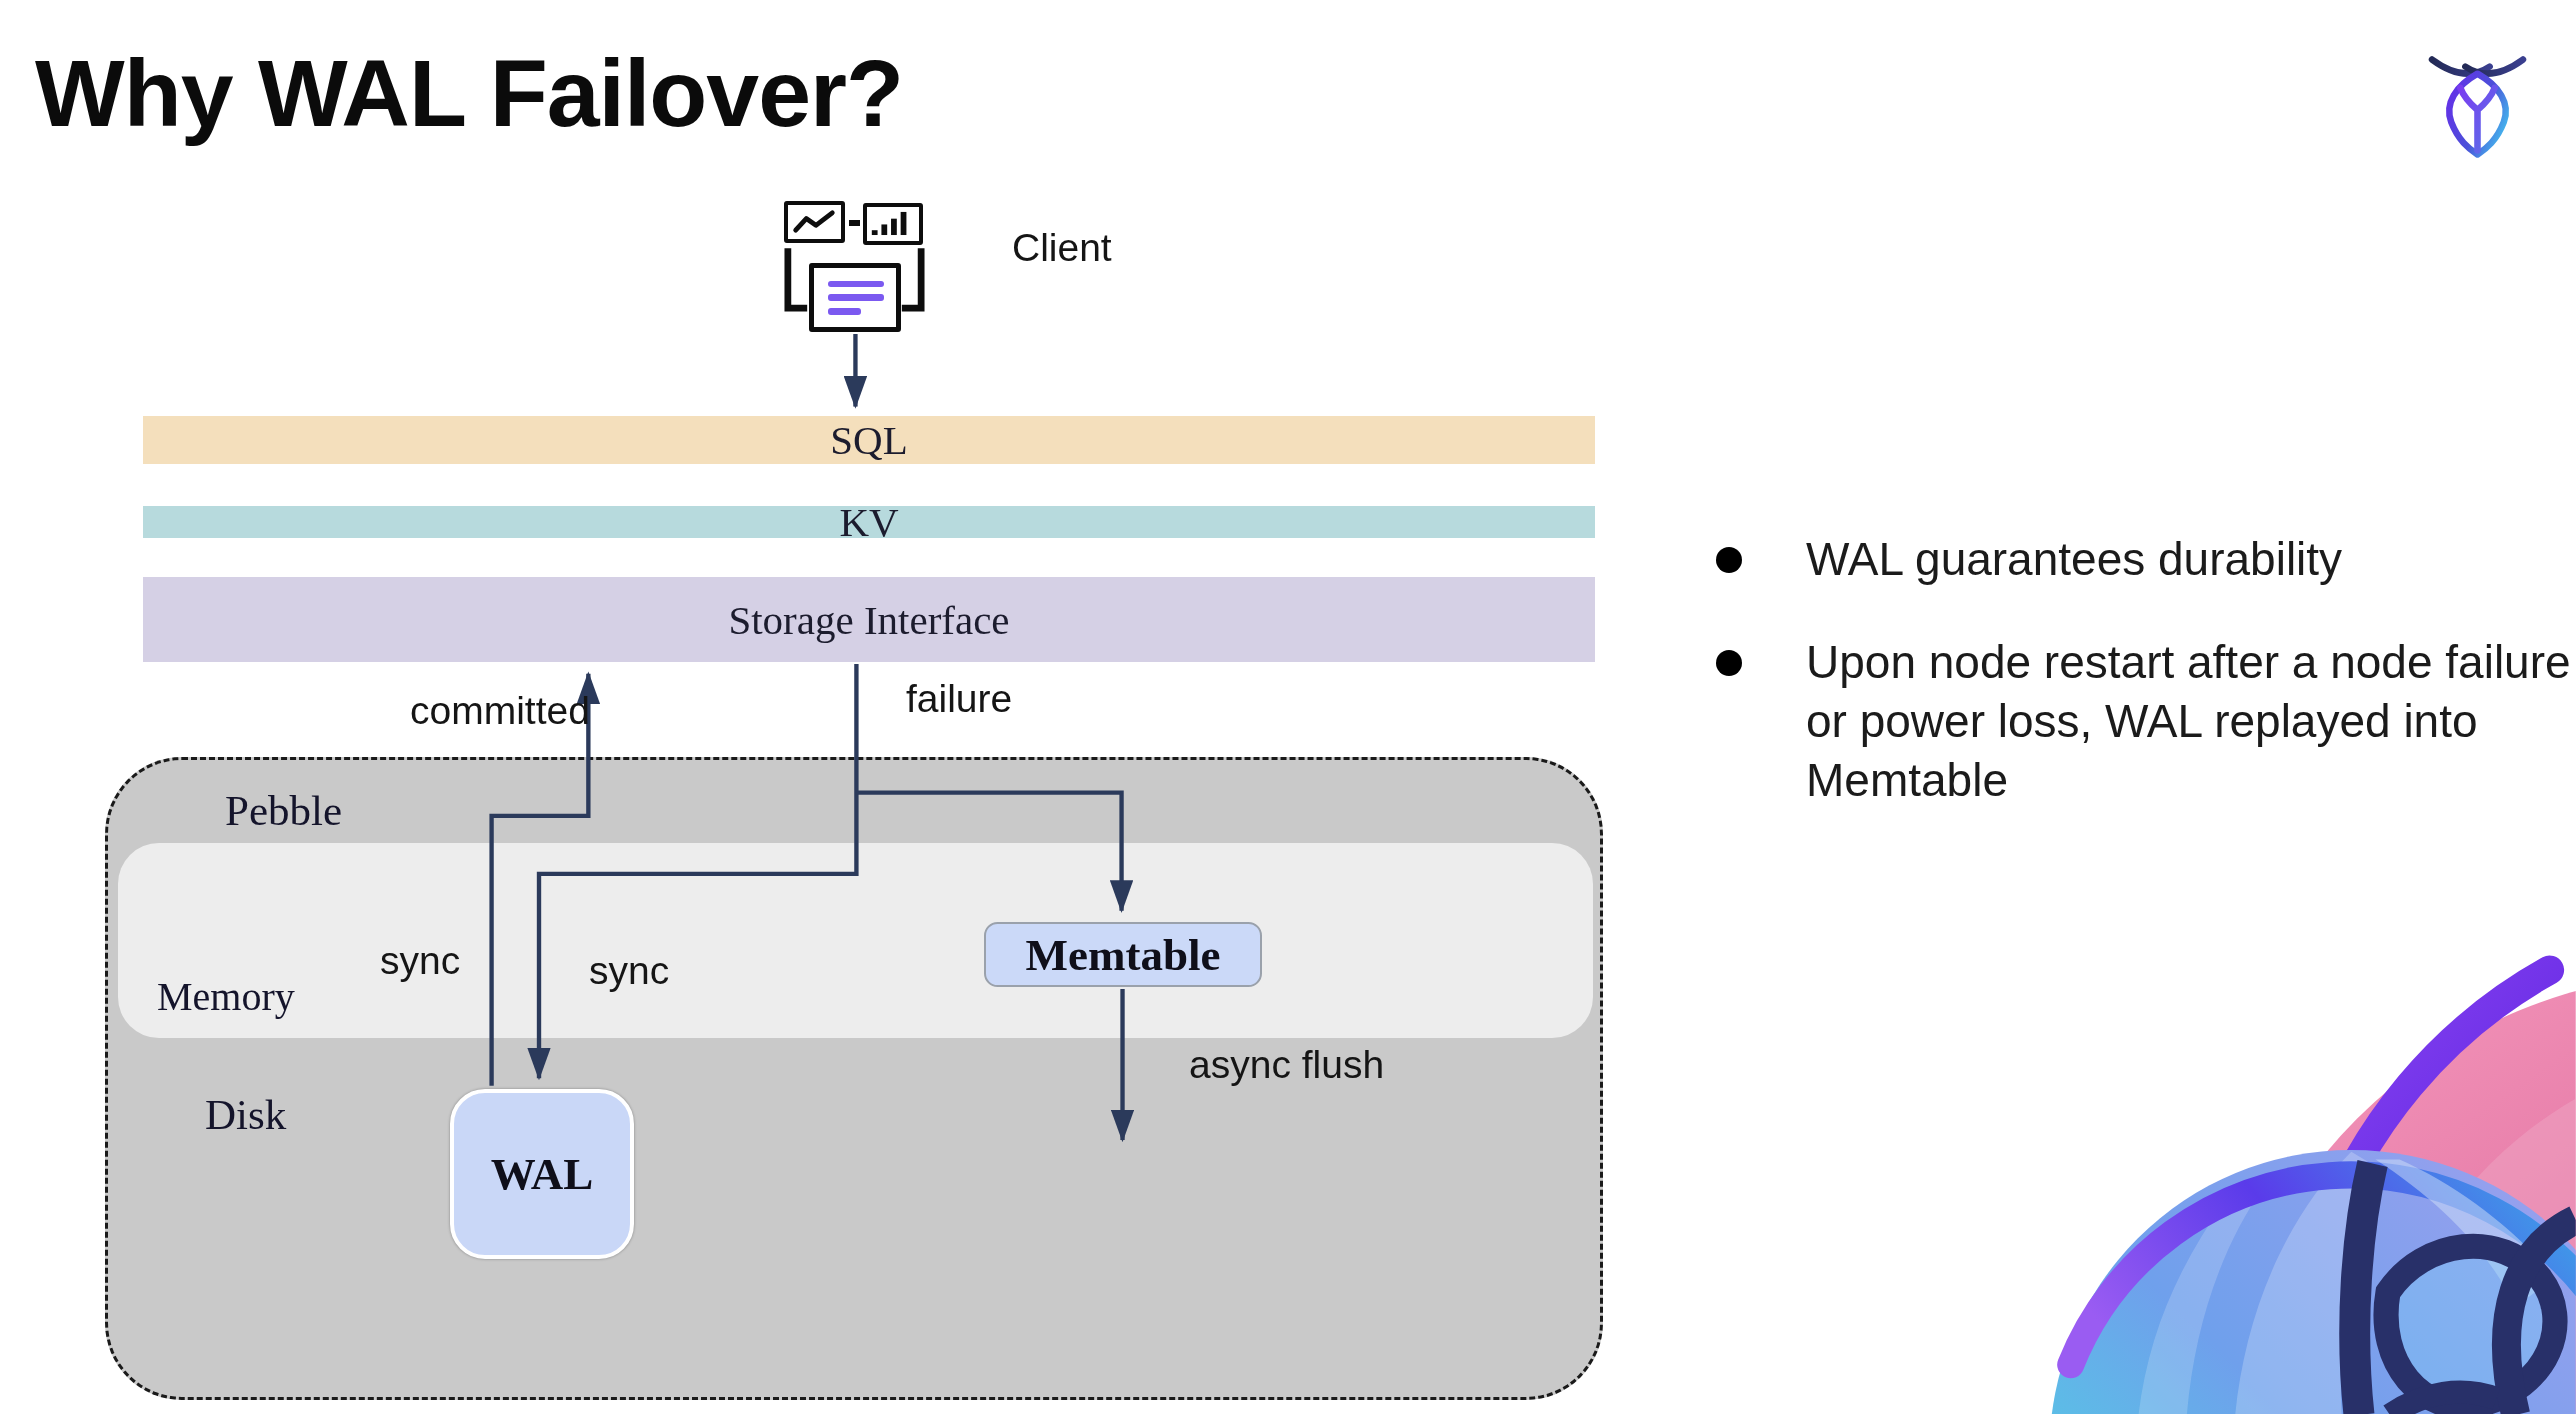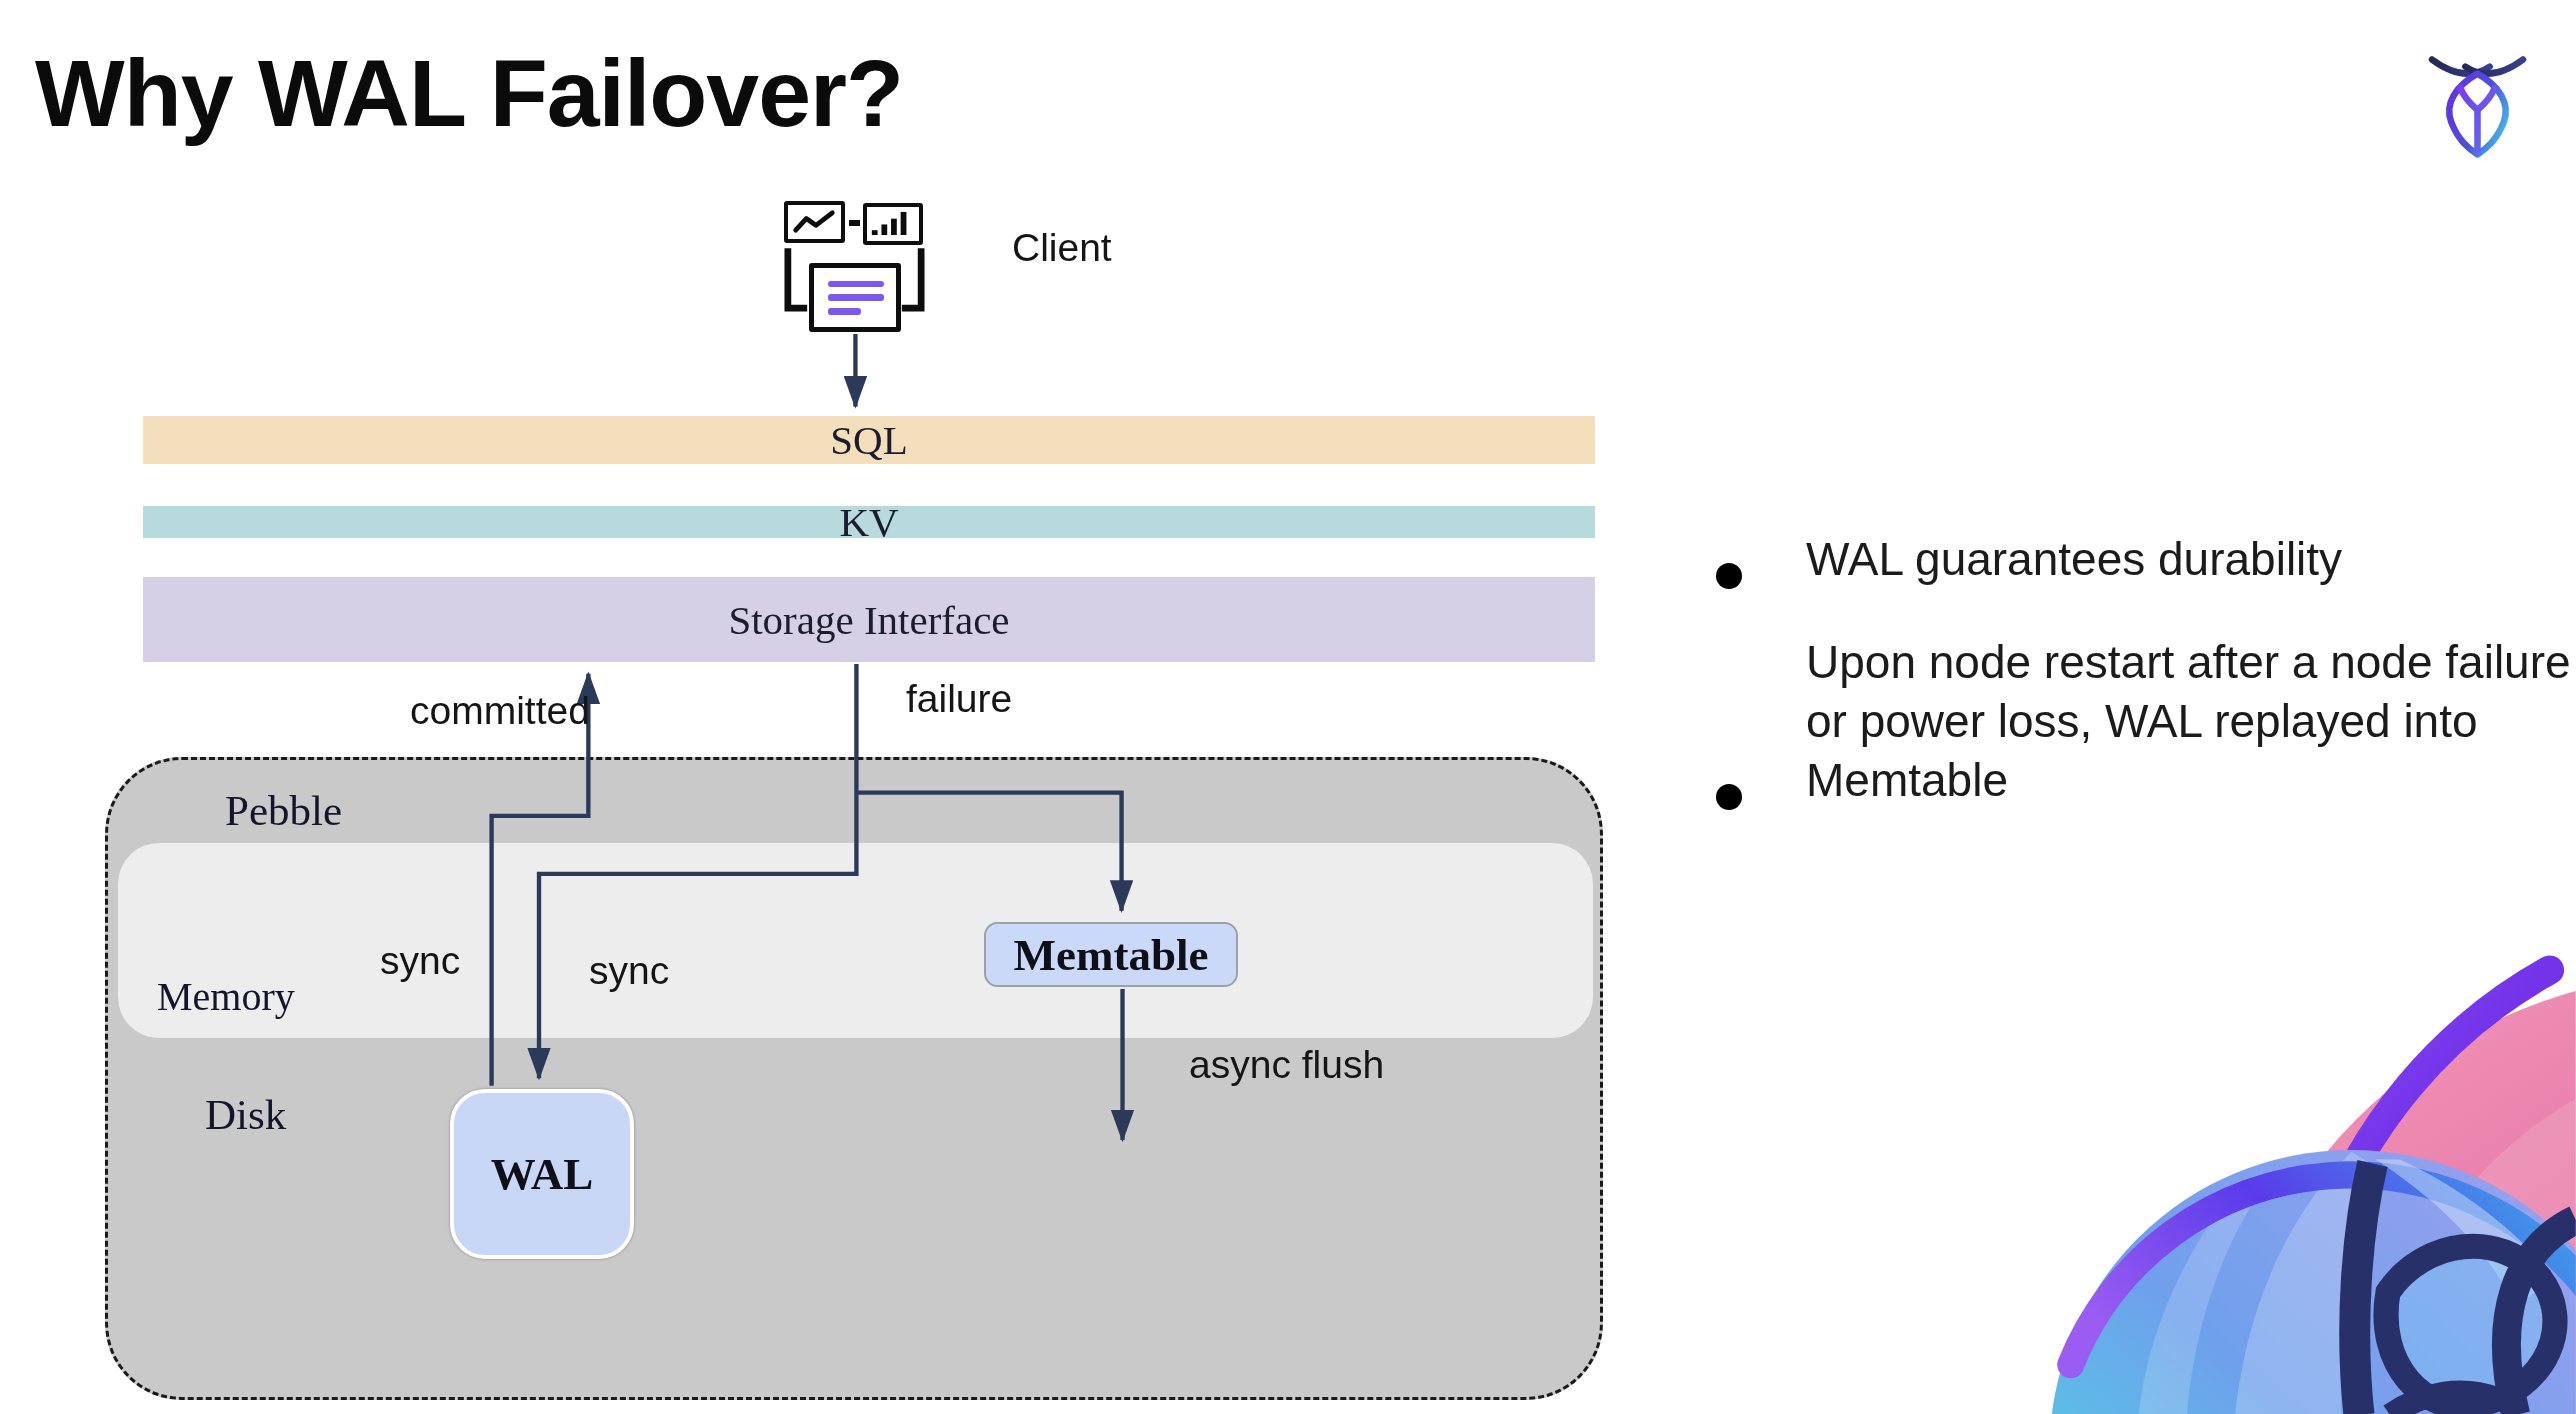--- a/index.html
+++ b/index.html
@@ -48,32 +48,32 @@
   .serif-label{font-family:"Liberation Serif",serif;color:#14142b;white-space:nowrap;}
   .lbl-pebble{left:225px;top:786px;font-size:43px;}
   .lbl-memory{left:157px;top:973px;font-size:40px;}
   .lbl-disk{left:205px;top:1090px;font-size:43px;}
 
   
   .node{display:flex;align-items:center;justify-content:center;box-sizing:border-box;
         font-family:"Liberation Serif",serif;font-weight:bold;color:#0f0f1a;}
   .node-wal{left:450px;top:1089px;width:184px;height:170px;border-radius:35px;border:4.8px solid #fff;
             background:#C9D7F7;font-size:45px;box-shadow:0 0 2.9px rgba(0,0,0,.35);}
-  .node-memtable{left:984px;top:922px;width:254px;height:65px;border-radius:13.5px;border:2.9px solid #9aa1ab;
+  .node-memtable{left:984px;top:922px;width:278px;height:65px;border-radius:13.5px;border:2.9px solid #9aa1ab;
             background:#CBD9F8;font-size:45px;}
   .node-sstable{left:984px;top:1151px;width:278px;height:168px;border-radius:43px;border:4.8px solid #fff;
             background:#C9D7F7;font-size:45px;box-shadow:0 0 2.9px rgba(0,0,0,.35);}
 
   
   .arrows{left:0;top:0;width:2576px;height:1415px;pointer-events:none;}
 
   
   .bullets{left:1690px;top:530px;width:881px;list-style:none;margin:0;padding:0;}
   .bullets li{display:flex;margin-bottom:44px;font-size:46px;line-height:59px;color:#1b1b1b;
-              font-family:"Liberation Sans",sans-serif;align-items:flex-end;}
+              font-family:"Liberation Sans",sans-serif;}
   .bullets .dot{flex:0 0 26px;width:26px;height:26px;border-radius:50%;background:#000;
                 margin:16.5px 64px 0 26px;}
 
   
   .corner{left:1935px;top:910px;width:641px;height:505px;}
 </style>
 </head>
 <body>
 
 <div class="slide">

